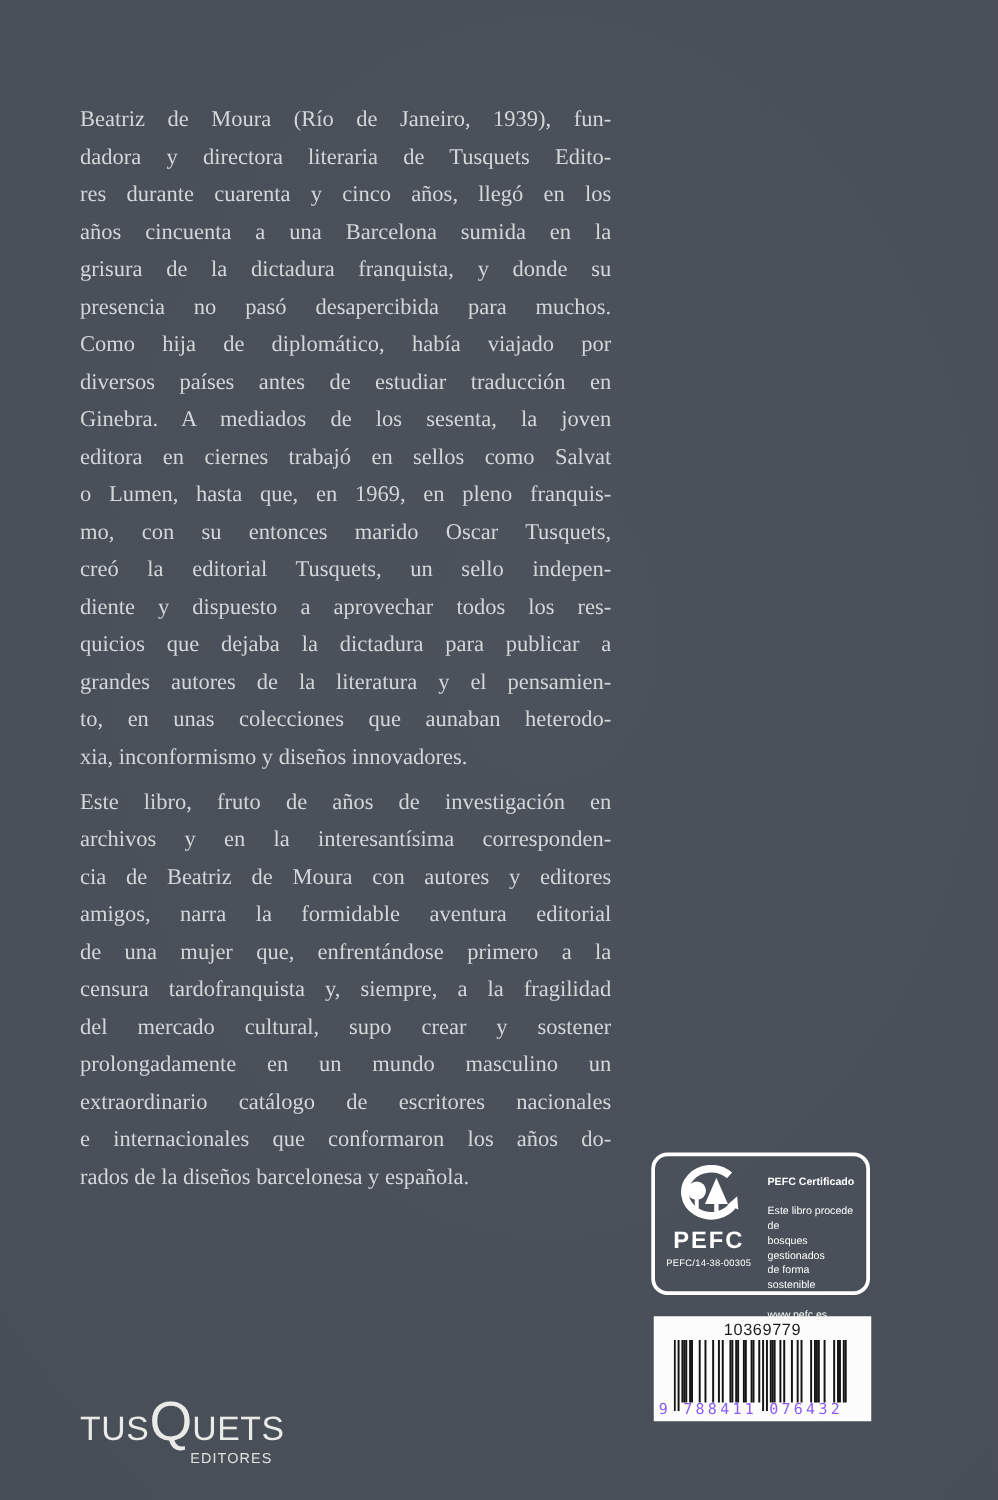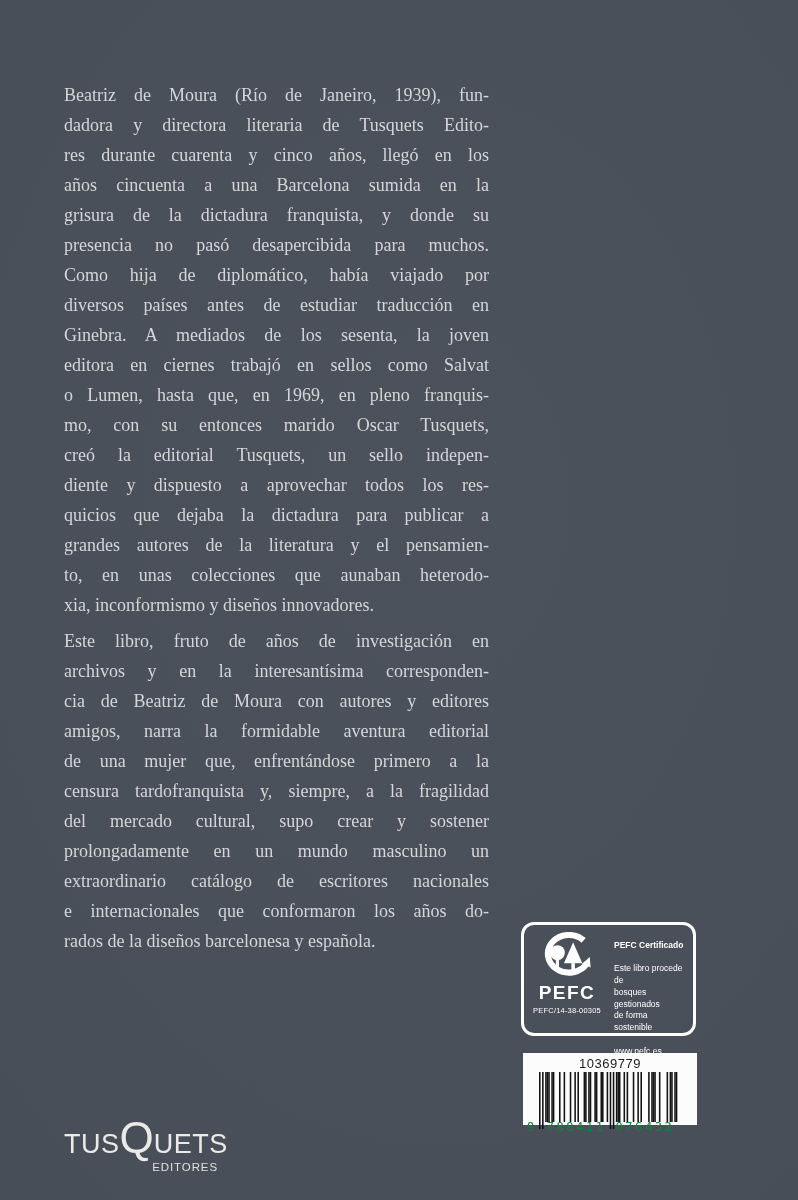--- a/index.html
+++ b/index.html
@@ -50,33 +50,33 @@
   .pefc-right{
     flex:1;padding:15px 6px 0 4px;box-sizing:border-box;
     font-size:8.5px;line-height:1.4;
   }
   .pefc-title{font-weight:bold;font-size:8.5px;}
   .pefc-body{margin-top:11px;white-space:pre-line;}
   .pefc-url{margin-top:12px;}
 
   
   .barcode-label{
-    position:absolute;left:523px;top:1053px;width:174px;height:72px;
+    position:absolute;left:523px;top:1053px;width:174px;height:84px;
     background:#FCFCFC;color:#1C1C1C;
   }
   .barcode-number{
     position:absolute;top:3px;left:0;width:100%;
     text-align:center;font-size:13px;letter-spacing:.5px;
     font-family:"Liberation Sans",sans-serif;
   }
   .ean-bars{position:absolute;top:19px;left:16px;width:146px;height:57px;}
   .ean-digits{
     position:absolute;top:67px;left:4px;white-space:pre;
     font-family:"DejaVu Sans Mono","Liberation Mono",monospace;
-    font-size:12px;letter-spacing:2.6px;color:#15803d;
+    font-size:12px;letter-spacing:2.6px;color:#8b5cf6;
   }
 
   
   .publisher-logo{
     position:absolute;left:64px;top:1104px;width:154px;
     color:#EAEBE8;
     font-family:Liberation Sans, sans-serif;
     margin-top:12px;
   }
   .logo-word{display:flex;align-items:baseline;line-height:1;}

